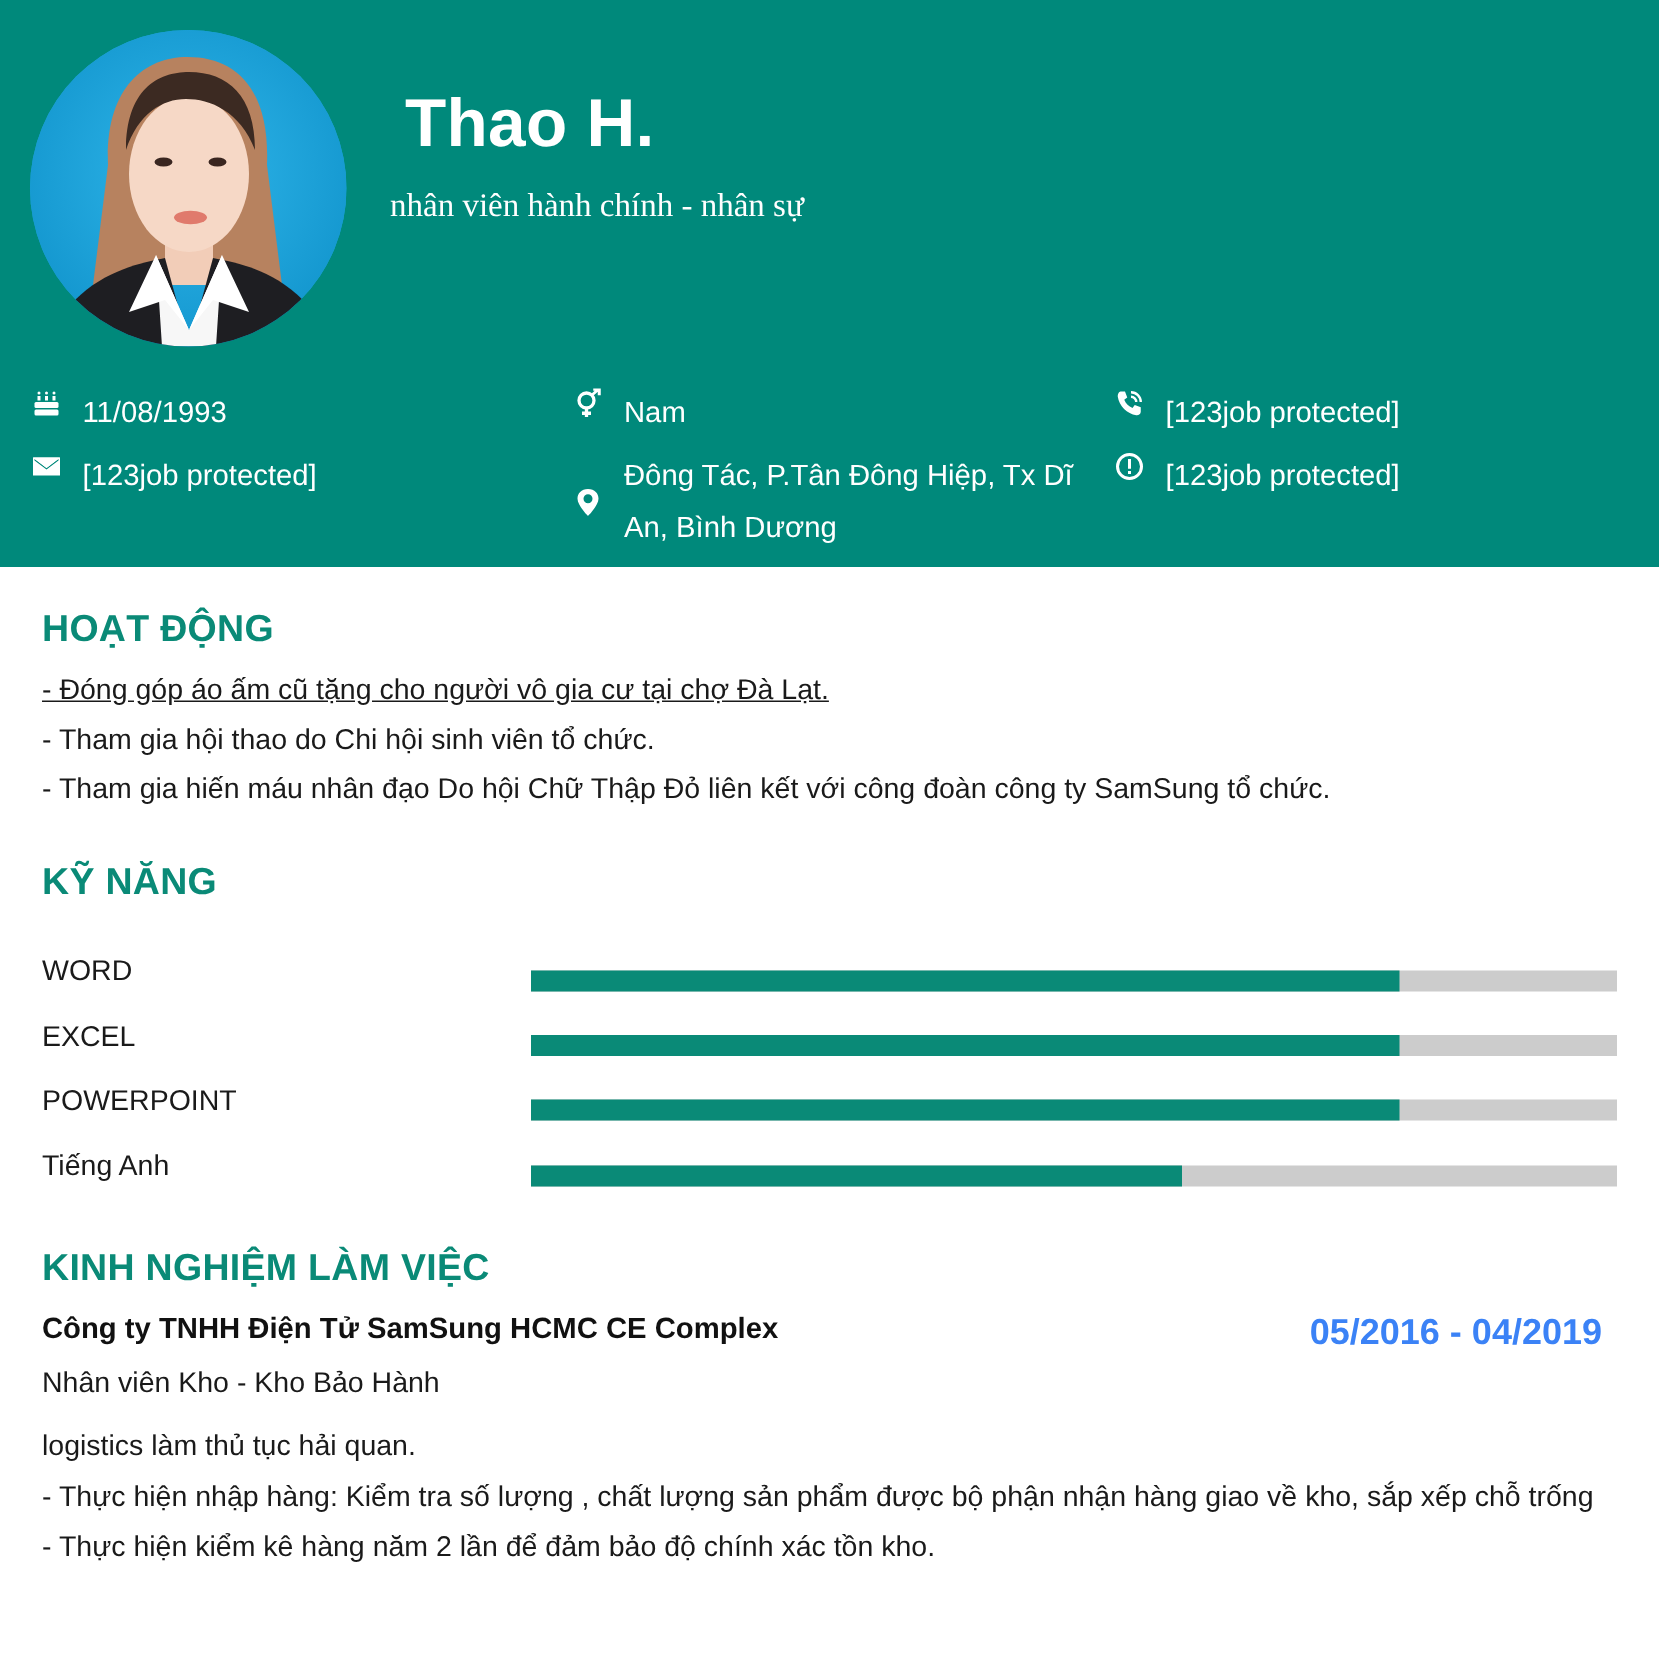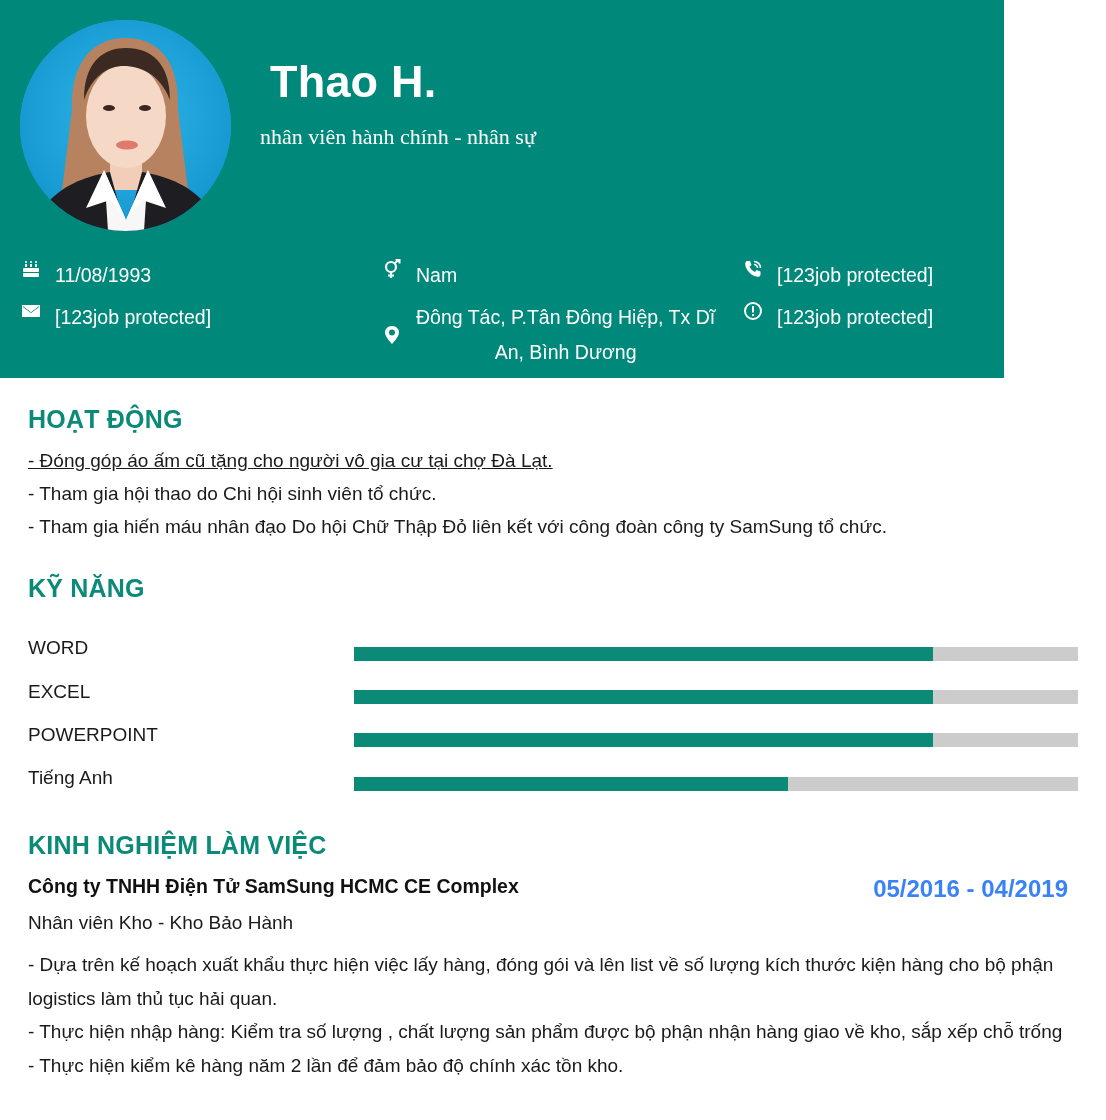--- a/index.html
+++ b/index.html
@@ -1,20 +1,20 @@
 <!DOCTYPE html>
 <html><head>
   <meta charset="utf-8">
   <style>
     * { box-sizing: border-box; margin: 0; padding: 0; }
     html, body { width: 1106px; height: 1120px; overflow: hidden; background: #ffffff; }
     body { font-family: "Liberation Sans", "DejaVu Sans", sans-serif; color: #1a1a1a; position: relative; }
 
     .header {
-      position: absolute; left: 0; top: 0; width: 1004px; height: 378px;
+      position: absolute; left: 0; top: 0; width: 1106px; height: 378px;
       background: #00897b;
     }
     .avatar {
       position: absolute; left: 20px; top: 20px; width: 211px; height: 211px;
       border-radius: 50%; overflow: hidden;
       background: radial-gradient(circle at 50% 45%, #2bb0e6 0%, #1aa3db 60%, #1196cf 100%);
     }
     .avatar svg { width: 100%; height: 100%; display: block; }
 
     .name {
@@ -128,21 +128,21 @@
   </div>
 
   <div class="info" style="left:381px; top:300px;">
     <span class="icon" style="margin-top:24px;">
       <svg viewBox="0 0 20 20">
           <path d="M10 1 C5.5 1 3 4 3 7.5 C3 12 10 19 10 19 C10 19 17 12 17 7.5 C17 4 14.5 1 10 1 Z M10 4.5 A3 3 0 1 1 10 10.5 A3 3 0 1 1 10 4.5 Z" fill-rule="evenodd"></path>
         </svg>
     </span>
     <span class="txt">
       <span style="display:block;">Đông Tác, P.Tân Đông Hiệp, Tx Dĩ</span>
-      <span style="display:block;text-align:center;">An, Bình Dương</span>
+      <span style="display:block;">An, Bình Dương</span>
     </span>
   </div>
 
   <div class="info" style="left:742px; top:258px;">
     <span class="icon">
       <svg viewBox="0 0 20 20">
           <path d="M4 2 L7 2 L8.5 6 L6.5 7.5 C7.5 10 9.5 12 12 13 L13.5 11 L17.5 12.5 L17.5 15.5 C17.5 17 16 18 14.5 17.8 C8.5 17 3 11.5 2.2 5.5 C2 4 3 2 4 2 Z"></path>
           <path d="M11 2.5 A6.5 6.5 0 0 1 17.5 9" stroke="#fff" stroke-width="1.6" fill="none"></path>
           <path d="M11 5.5 A3.5 3.5 0 0 1 14.5 9" stroke="#fff" stroke-width="1.6" fill="none"></path>
         </svg>
@@ -187,17 +187,16 @@
 <div class="skill-label" style="top:767px;">Tiếng Anh</div>
 <div class="skill-bar" style="top:777px;">
     <div class="fill" style="width:60%;"></div>
   </div>
 
 <div class="section-title" style="top:831px;">KINH NGHIỆM LÀM VIỆC</div>
 <div class="company">Công ty TNHH Điện Tử SamSung HCMC CE Complex</div>
 <div class="period">05/2016 - 04/2019</div>
 <div class="role">Nhân viên Kho - Kho  Bảo Hành</div>
 <div class="desc">
-  <div>- Dựa trên kế hoạch xuất khẩu thực hiện việc lấy hàng, đóng gói và lên list về số lượng kích thước kiện hàng cho bộ phận</div>
   <div>logistics làm thủ tục hải quan.</div>
   <div>- Thực hiện nhập hàng: Kiểm tra số lượng , chất lượng sản phẩm được bộ phận nhận hàng giao về kho, sắp xếp chỗ trống</div>
   <div>- Thực hiện kiểm kê hàng năm 2 lần để đảm bảo độ chính xác tồn kho.</div>
 </div>
 
 </body></html>

